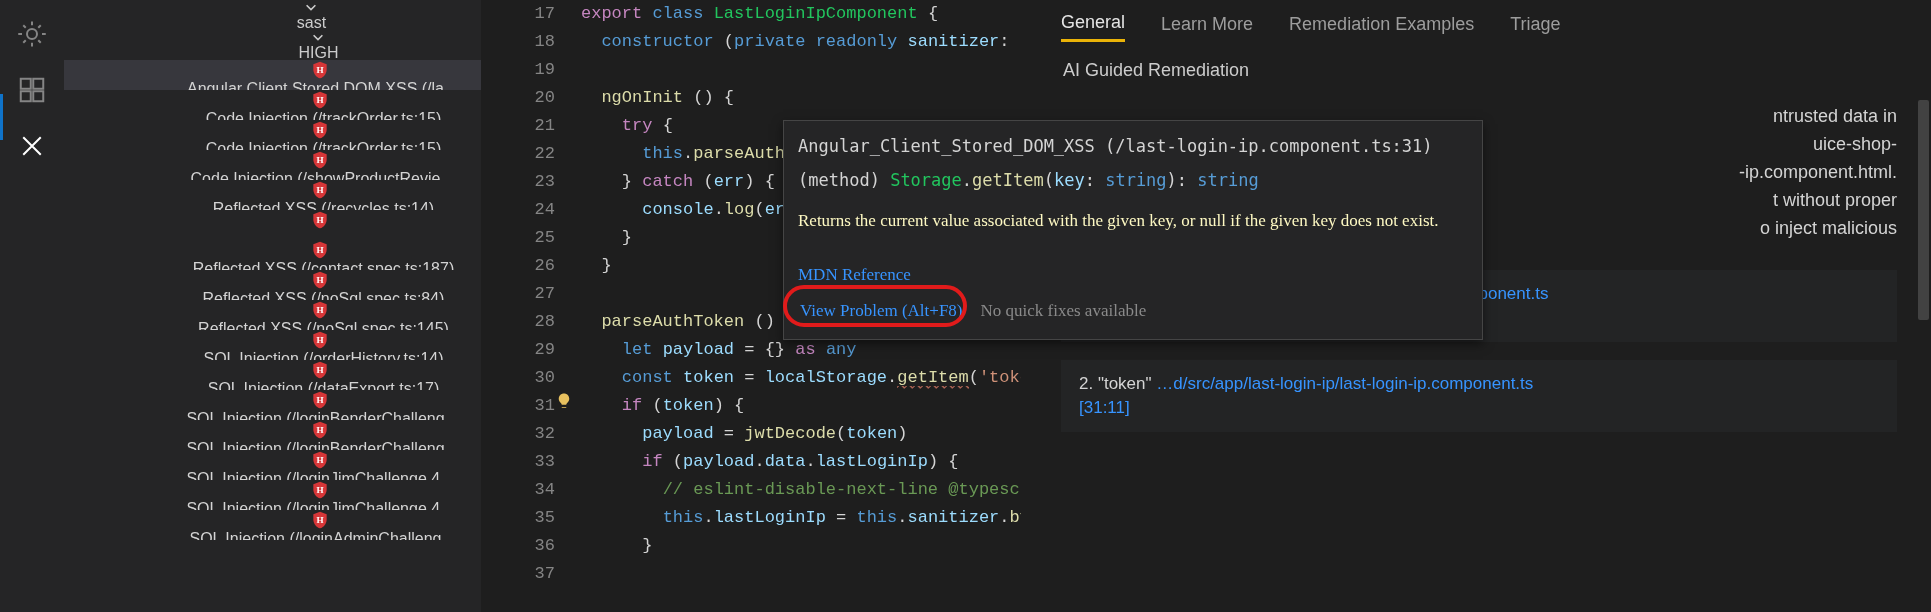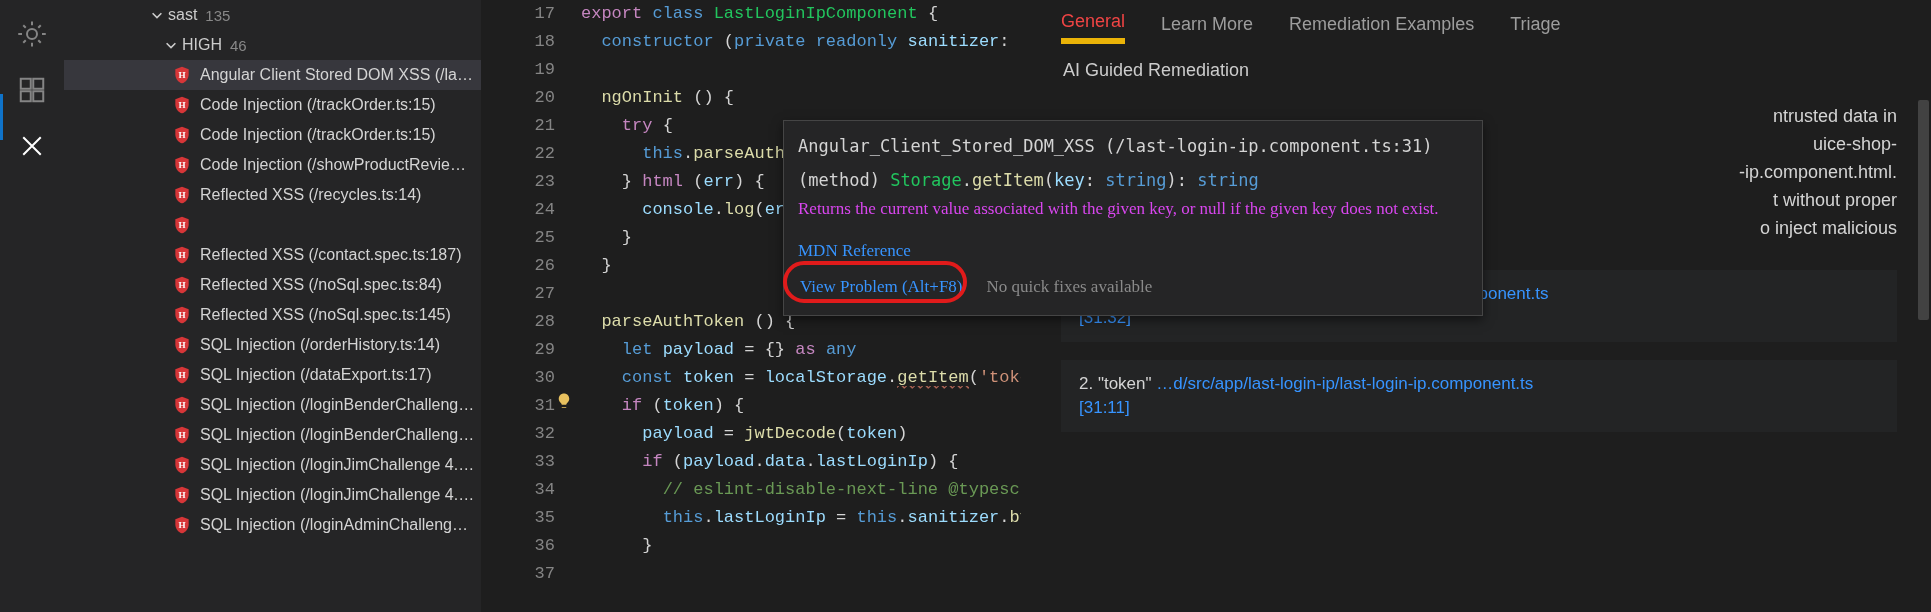--- a/index.html
+++ b/index.html
@@ -45,20 +45,21 @@
     color:#cccccc;
   }
   .tree-row {
     display:flex; align-items:center;
     height:30px;
     padding-right:6px;
     white-space:nowrap;
     overflow:hidden;
     text-overflow: ellipsis;
     cursor:pointer;
+    flex-direction:column;
   }
   .tree-row.depth1 { padding-left: 84px; font-size:16px; }
   .tree-row.depth2 { padding-left: 98px; font-size:16px; }
   .tree-row.depth3 { padding-left: 108px; font-size:16px; }
   .tree-row.selected { background:#37373d; }
   .chev { width:18px; height:18px; margin-right:2px; display:inline-flex; align-items:center; justify-content:center;}
   .chev svg { width:14px;height:14px; stroke:#cccccc; fill:none; stroke-width:1.8;}
   .badge-count { color:#888; margin-left:8px; font-size:15px;}
   .sev-shield {
     width:20px;height:20px; display:inline-flex; align-items:center; justify-content:center;
@@ -105,24 +106,24 @@
     width:700px;
     background:#252526;
     border:1px solid #454545;
     box-shadow:0 4px 10px rgba(0,0,0,0.5);
     padding:12px 14px 14px 14px;
     font-family: Consolas, monospace;
     font-size:17px; line-height:1.55;
     z-index:50;
   }
   .hover-box .htitle { color:#d4d4d4; margin-bottom:8px;}
-  .hover-box .hsig { color:#d4d4d4; margin-bottom:2px;}
-  .hover-box .hdesc { font-family:"Segoe UI"; color:#d946ef; margin-bottom:16px;}
+  .hover-box .hsig { color:#d4d4d4; margin-bottom:14px;}
+  .hover-box .hdesc { font-family:"Segoe UI"; color:#fef9c3; margin-bottom:28px;}
   .hover-box .hlink { font-family:"Segoe UI"; color:#3794ff; margin-bottom:10px;}
-  .hover-box .hactions { font-family:"Segoe UI"; display:flex; align-items:center; gap:22px;}
+  .hover-box .hactions { font-family:"Segoe UI"; display:flex; align-items:center; gap:16px;}
   .hover-box .hactions .prob { color:#3794ff;}
   .hover-box .hactions .noqf { color:#8a8a8a;}
   .red-oval {
     position:absolute;
     width:184px; height:42px;
     border:4px solid #e11b1b;
     border-radius:22px;
     left:-15px; top:-13px;
     pointer-events:none;
   }
@@ -134,21 +135,21 @@
     padding:0 34px 0 40px;
     overflow:hidden;
   }
   .tabs {
     display:flex; gap:36px;
     height:46px; align-items:center;
     font-size:18px; color:#9d9d9d;
     margin-top:4px; margin-bottom:10px;
   }
   .tab { cursor:pointer; padding-bottom:6px;}
-  .tab.active { color:#ef4444; border-bottom:6px solid #eab308;}
+  .tab.active { color:#e5e5e5; border-bottom:3px solid #eab308;}
   .subtab { font-size:18px; color:#cccccc; margin-bottom:22px; padding-left:2px;}
   .desc-text {
     font-size:18px; color:#d4d4d4; line-height:1.55;
     white-space:pre-line;
     margin-bottom:28px;
   }
   .card {
     background:#232425;
     padding:14px 18px;
     margin-bottom:18px;
@@ -376,21 +377,21 @@
       <div class="line">36</div>
       <div class="line">37</div>
     </div>
   <div class="code-lines" id="codelines">
       <div class="line"><span class="tok-kw2">export</span> <span class="tok-kw">class</span> <span class="tok-cls">LastLoginIpComponent</span> <span class="tok-punc">{</span></div>
       <div class="line">  <span class="tok-kw">constructor</span> <span class="tok-punc">(</span><span class="tok-kw">private</span> <span class="tok-kw">readonly</span> <span class="tok-var">sanitizer</span><span class="tok-punc">:</span> <span class="tok-cls">Dom</span></div>
       <div class="line"></div>
       <div class="line">  <span class="tok-fn">ngOnInit</span> <span class="tok-punc">() {</span></div>
       <div class="line">    <span class="tok-kw2">try</span> <span class="tok-punc">{</span></div>
       <div class="line">      <span class="tok-kw">this</span><span class="tok-punc">.</span><span class="tok-fn">parseAuthToken</span><span class="tok-punc">()</span></div>
-      <div class="line">    <span class="tok-punc">}</span> <span class="tok-kw2">html</span> <span class="tok-punc">(</span><span class="tok-var">err</span><span class="tok-punc">) {</span></div>
+      <div class="line">    <span class="tok-punc">}</span> <span class="tok-kw2">catch</span> <span class="tok-punc">(</span><span class="tok-var">err</span><span class="tok-punc">) {</span></div>
       <div class="line">      <span class="tok-var">console</span><span class="tok-punc">.</span><span class="tok-fn">log</span><span class="tok-punc">(</span><span class="tok-var">err</span><span class="tok-punc">)</span></div>
       <div class="line">    <span class="tok-punc">}</span></div>
       <div class="line">  <span class="tok-punc">}</span></div>
       <div class="line"></div>
       <div class="line">  <span class="tok-fn">parseAuthToken</span> <span class="tok-punc">() {</span></div>
       <div class="line">    <span class="tok-kw">let</span> <span class="tok-var">payload</span> <span class="tok-punc">= {}</span> <span class="tok-kw2">as</span> <span class="tok-kw">any</span></div>
       <div class="line">    <span class="tok-kw">const</span> <span class="tok-var">token</span> <span class="tok-punc">=</span> <span class="tok-var">localStorage</span><span class="tok-punc">.</span><span class="tok-fn squiggle">getItem</span><span class="tok-punc">(</span><span class="tok-str">'token'</span></div>
       <div class="line">    <span class="tok-kw2">if</span> <span class="tok-punc">(</span><span class="tok-var">token</span><span class="tok-punc">) {</span></div>
       <div class="line">      <span class="tok-var">payload</span> <span class="tok-punc">=</span> <span class="tok-fn">jwtDecode</span><span class="tok-punc">(</span><span class="tok-var">token</span><span class="tok-punc">)</span></div>
       <div class="line">      <span class="tok-kw2">if</span> <span class="tok-punc">(</span><span class="tok-var">payload</span><span class="tok-punc">.</span><span class="tok-var">data</span><span class="tok-punc">.</span><span class="tok-var">lastLoginIp</span><span class="tok-punc">) {</span></div>

